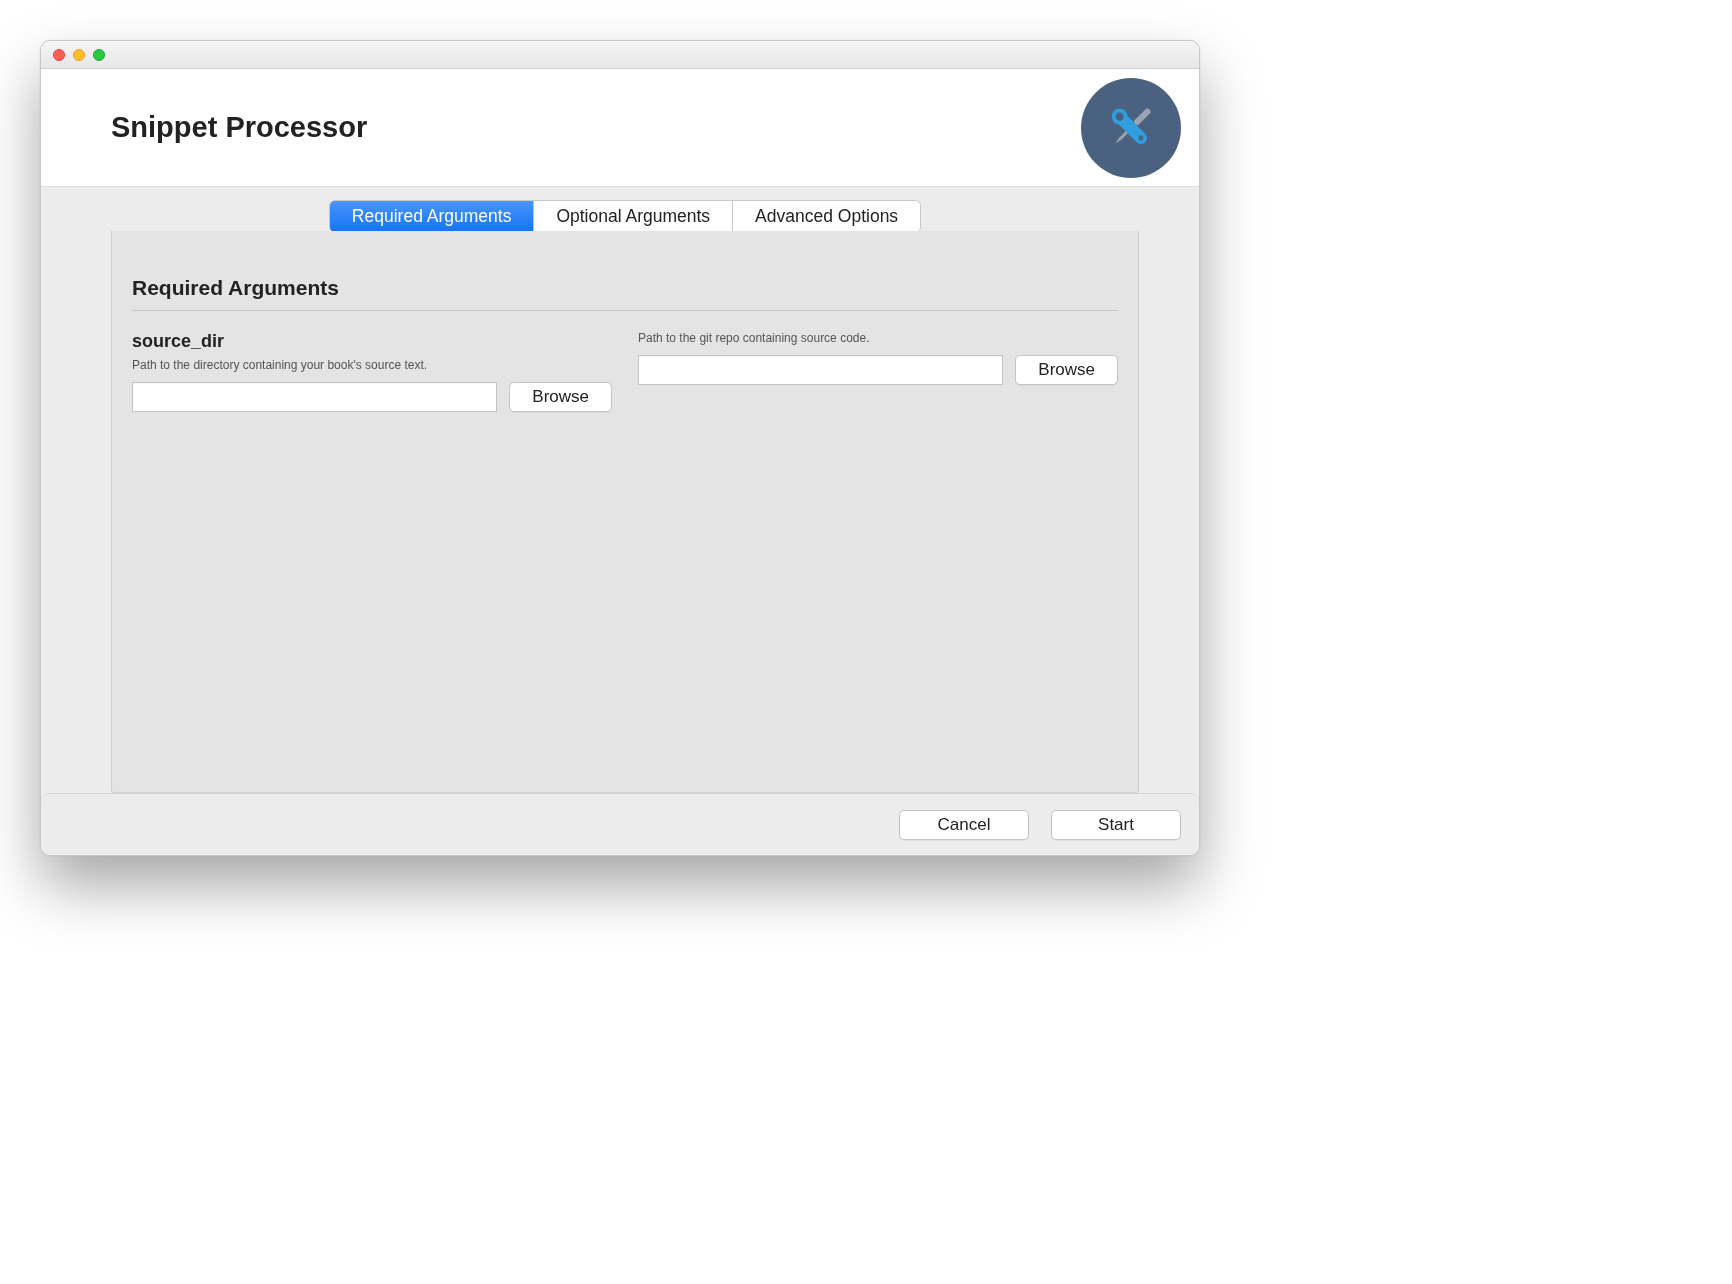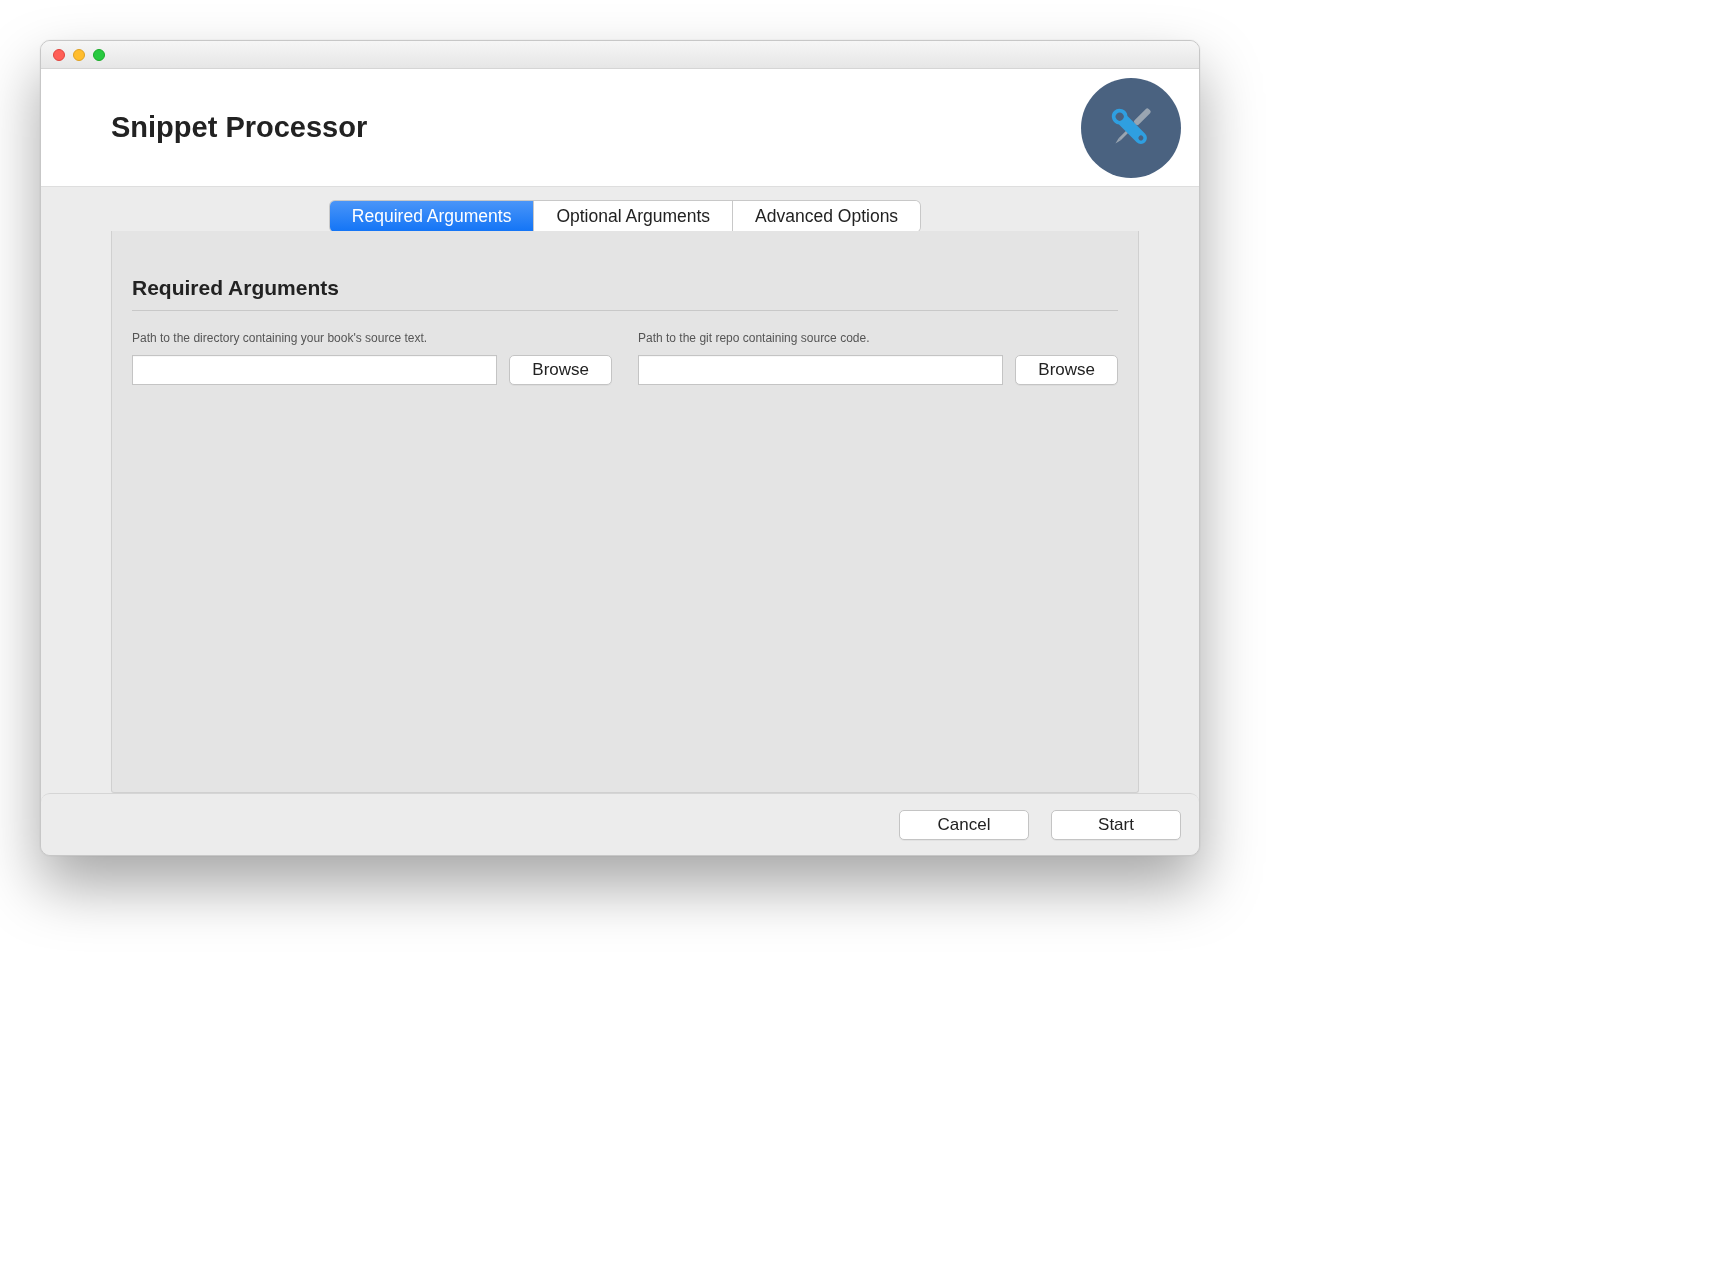--- a/index.html
+++ b/index.html
@@ -222,20 +222,21 @@
       </div>
     </div>
 
     <div class="panel">
 
       <div class="section-title">Required Arguments</div>
 
       <div class="fields">
 
         <div class="field">
+          <div class="field-name">source_dir</div>
           <div class="field-desc">Path to the directory containing your book's source text.</div>
           <div class="input-row">
             <input type="text" class="text-input" value="" style="">
             <button class="btn">Browse</button>
           </div>
         </div>
 
         <div class="field">
           <div class="field-desc">Path to the git repo containing source code.</div>
           <div class="input-row">

